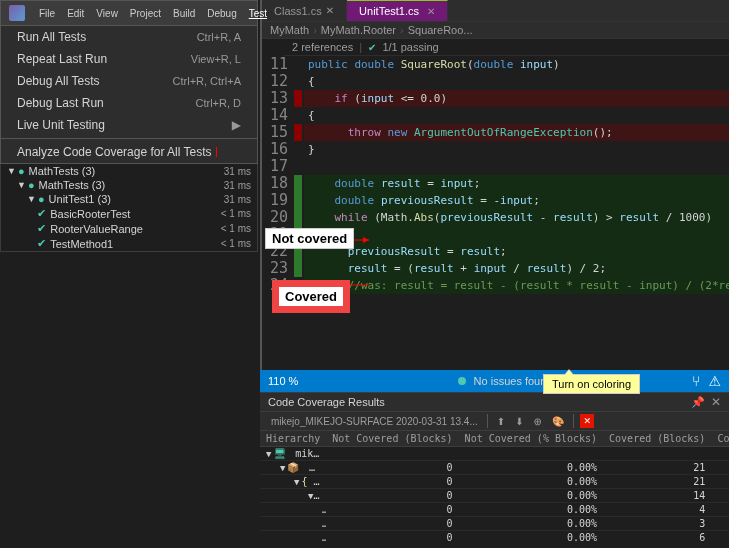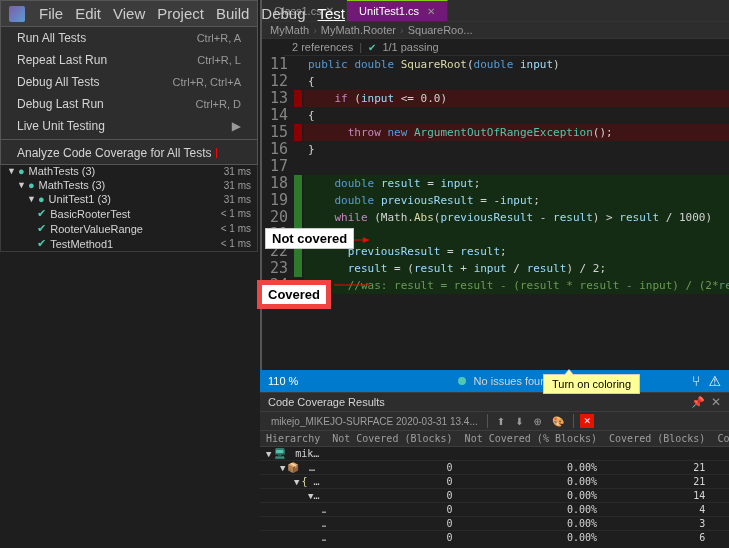--- a/index.html
+++ b/index.html
@@ -33,21 +33,21 @@
     .menu-titlebar .vs-logo {
       width: 16px; height: 16px;
       background: linear-gradient(135deg, #7b5ea7, #5b9bd5);
       border-radius: 2px;
       display: inline-block;
       flex-shrink: 0;
     }
     .menu-tabs {
       display: flex;
       gap: 0;
-      font-size: 15px;
+      font-size: 10px;
       color: #ccc;
     }
     .menu-tabs span {
       padding: 0 6px;
       cursor: pointer;
     }
     .menu-item {
       padding: 4px 16px;
       color: #d4d4d4;
       display: flex;
@@ -316,27 +316,27 @@
       background: #fff;
       color: #000;
       padding: 2px 6px;
       font-size: 13px;
       font-weight: 600;
       border: 1px solid #ccc;
       z-index: 15;
     }
     .label-covered {
       position: absolute;
-      top: 280px; left: 257px;
+      top: 280px; left: 272px;
       background: #fff;
       color: #000;
       padding: 2px 6px;
       font-size: 13px;
       font-weight: 600;
-      border: 5px solid #ef4444;
+      border: 7px solid #ef4444;
       z-index: 15;
     }
 
     
     .coverage-panel {
       position: absolute;
       top: 392px; left: 260px;
       width: 469px;
       height: 156px;
       background: #1e1e1e;
@@ -432,21 +432,21 @@
       <span>Debug</span>
       <span style="color:#fff;text-decoration:underline;">Test</span>
     </div>
   </div>
   <div class="menu-item">
     <span>Run All Tests</span>
     <span class="shortcut">Ctrl+R, A</span>
   </div>
   <div class="menu-item">
     <span>Repeat Last Run</span>
-    <span class="shortcut">Ctrl+R, L</span>
+    <span class="shortcut">View+R, L</span>
   </div>
   <div class="menu-item">
     <span>Debug All Tests</span>
     <span class="shortcut">Ctrl+R, Ctrl+A</span>
   </div>
   <div class="menu-item">
     <span>Debug Last Run</span>
     <span class="shortcut">Ctrl+R, D</span>
   </div>
   <div class="menu-item">

